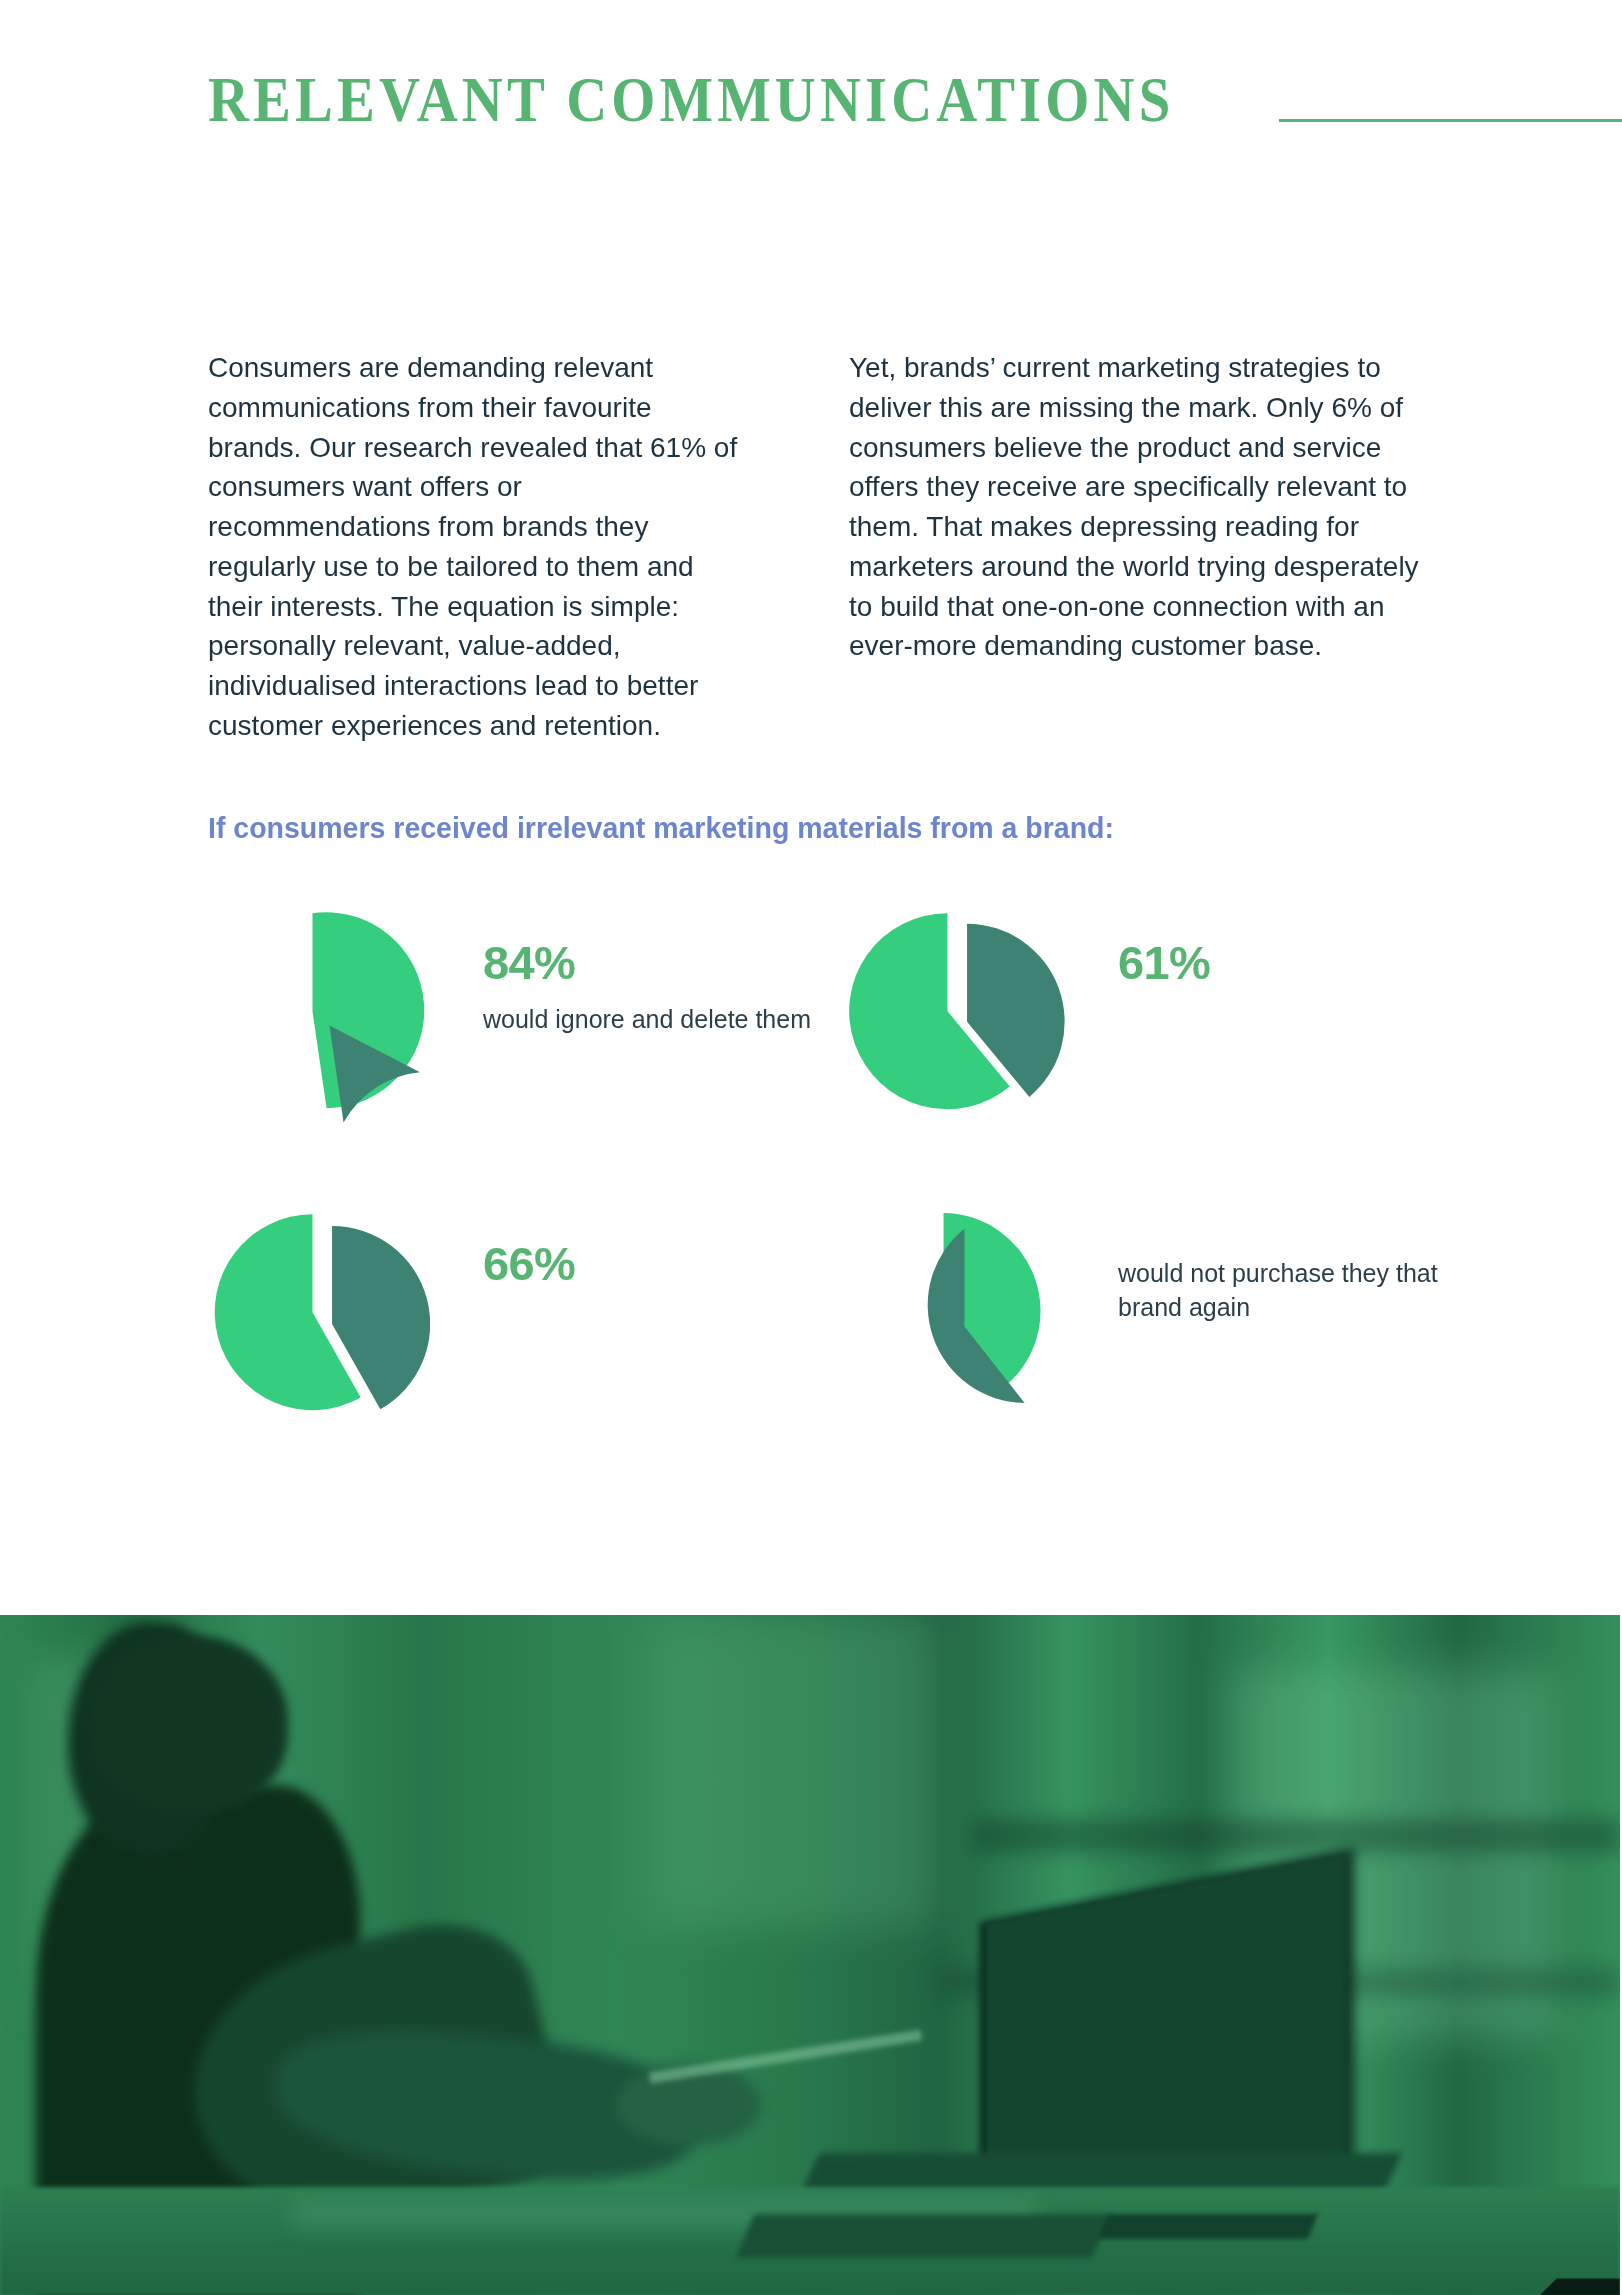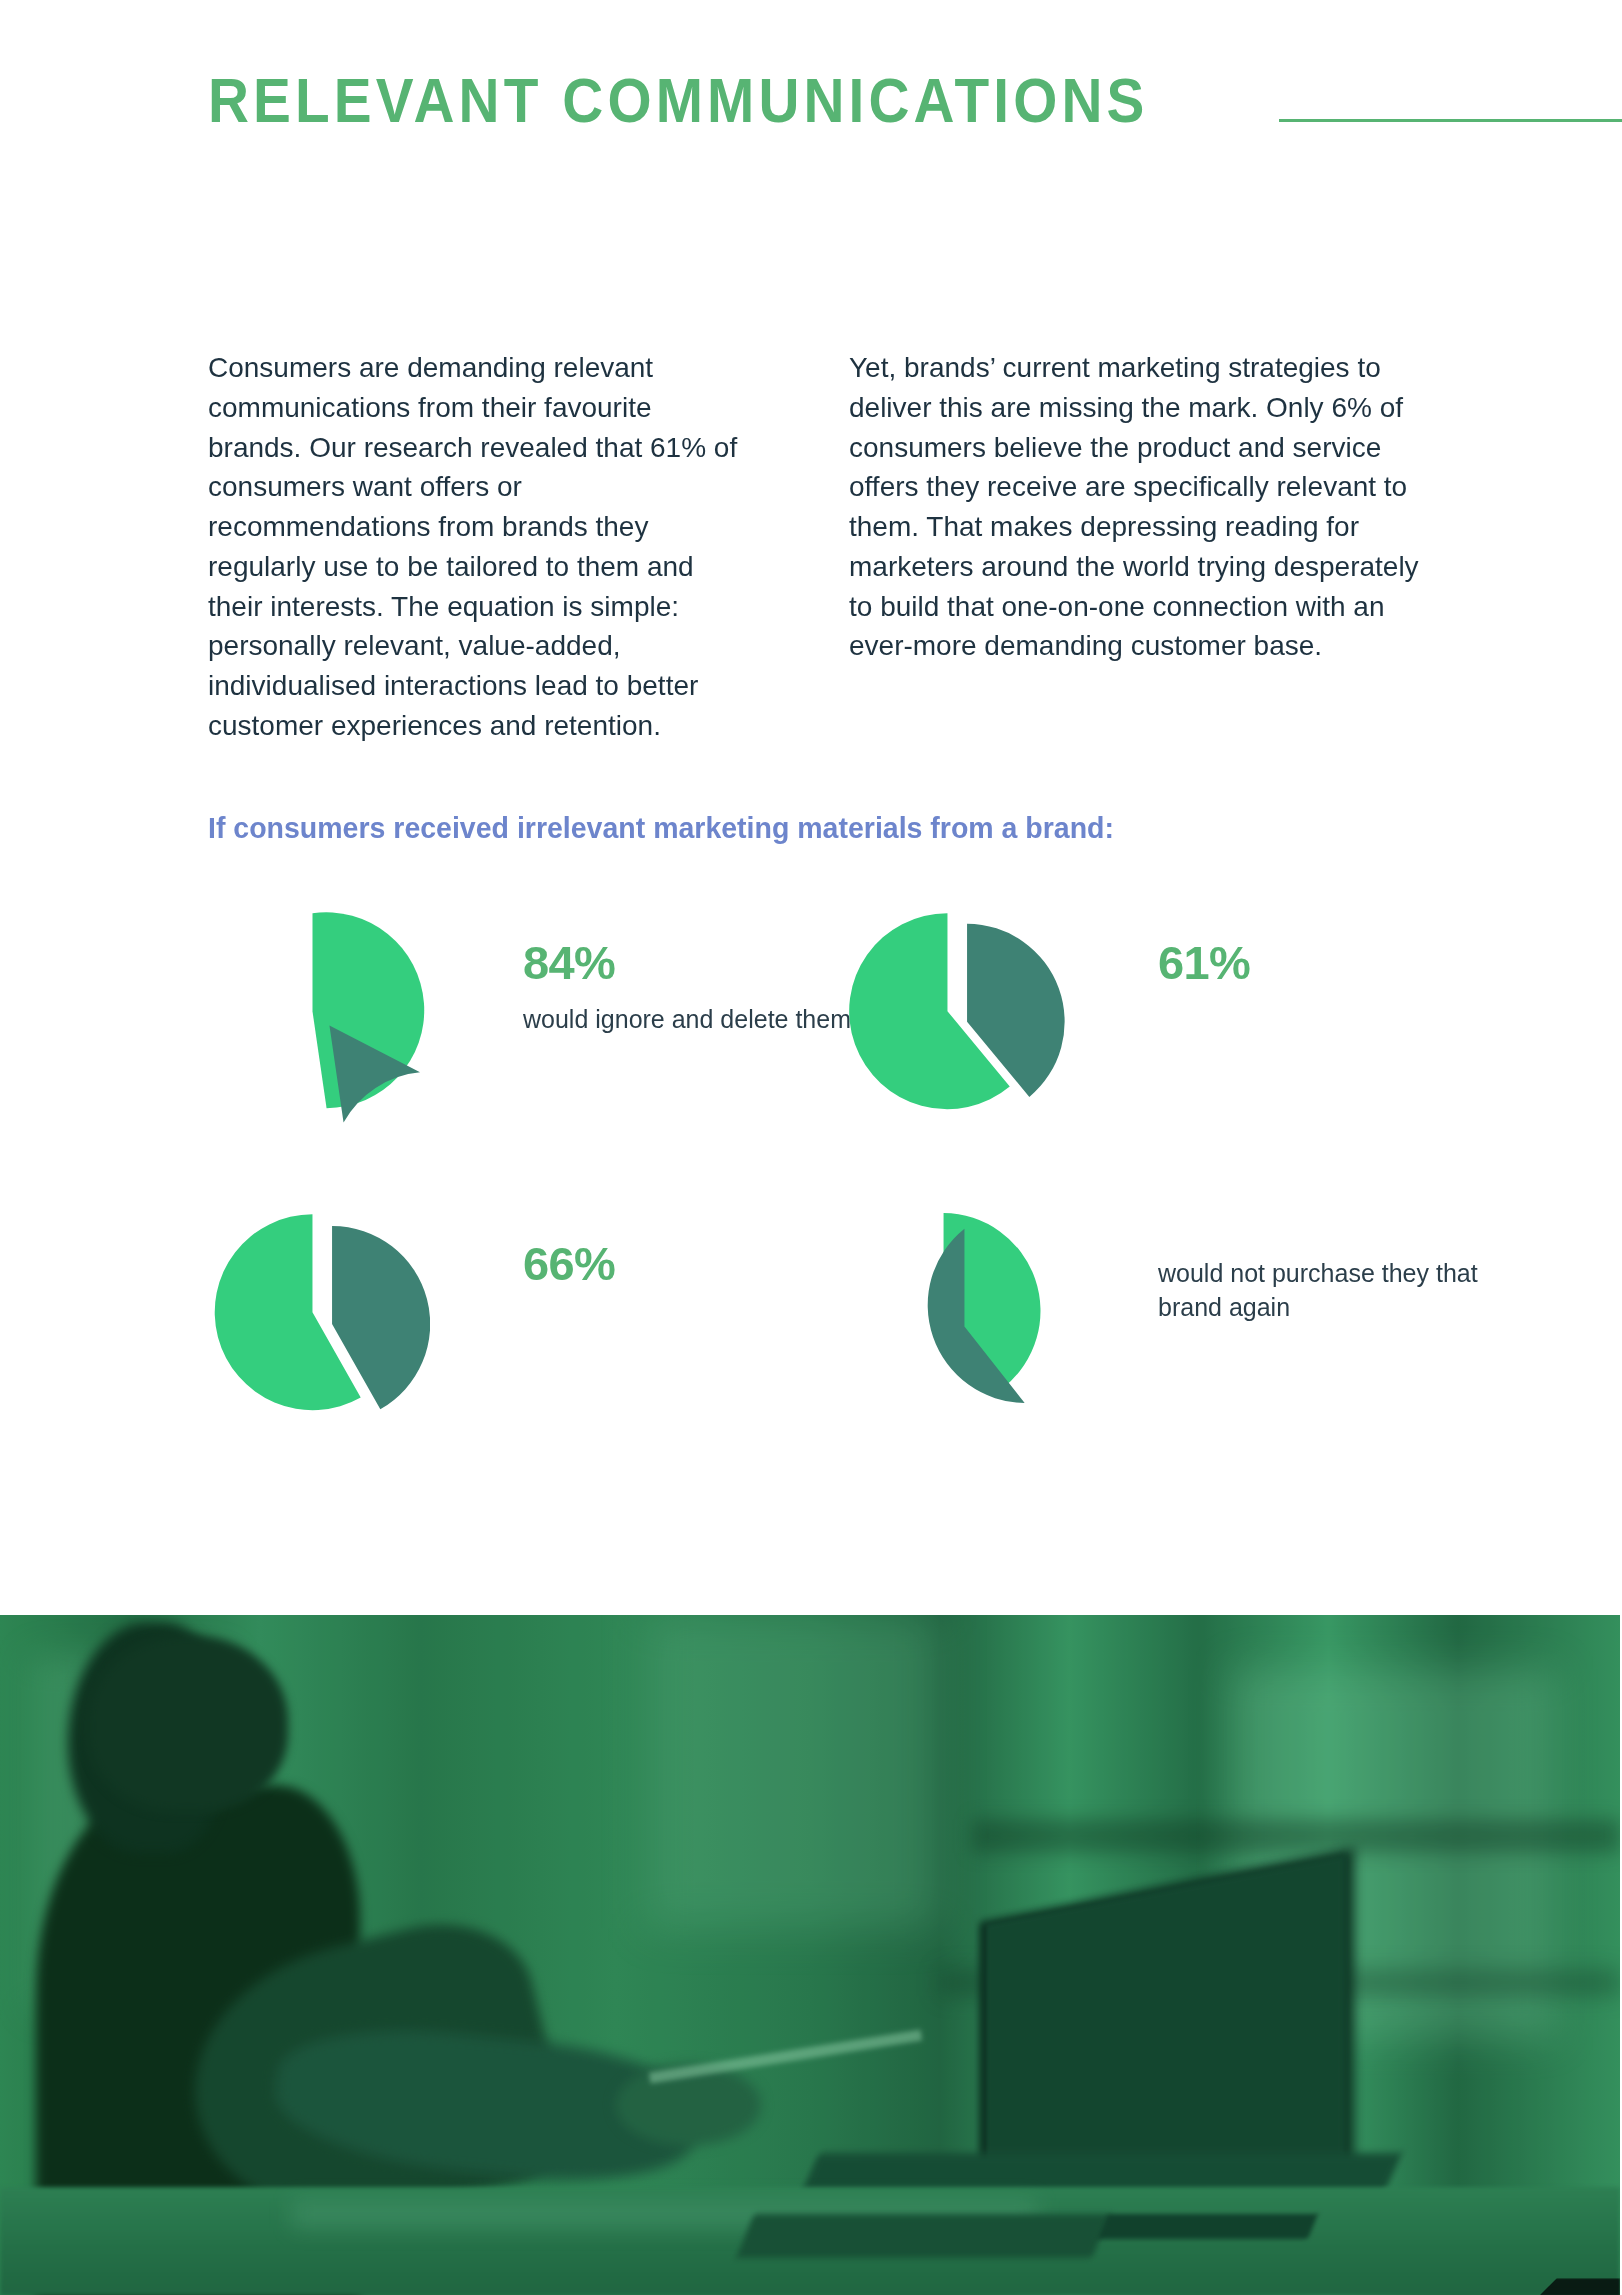--- a/index.html
+++ b/index.html
@@ -7,21 +7,21 @@
     width:1622px; height:2295px;
     background:#ffffff;
     font-family:"Liberation Sans", sans-serif;
     position:relative;
     overflow:hidden;
   }
 
   
   .header {
     position:absolute;
-    left:0; top:0; width:1312px; height:170px;
+    left:0; top:0; width:1312px; height:170px;font-family:Liberation Serif, serif;
   }
   .page-title {
     position:absolute;
     left:208px; top:69px;
     font-size:63px;
     font-weight:bold;
     letter-spacing:4.6px;
     color:#57B473;
     transform:scaleX(0.90);
     transform-origin:left top;
@@ -80,21 +80,20 @@
     position:absolute;
     left:0; top:0;
     width:222px; height:242px;
   }
   .pie-wrap svg { display:block; width:222px; height:242px; }
 
   .stat-text {
     position:absolute;
     left:275px; top:39px;
     width:380px;
-    margin-left:40px;
   }
   .stat-value {
     font-size:47px;
     font-weight:bold;
     color:#57B473;
     line-height:1;
     letter-spacing:-0.7px;
   }
   .stat-label {
     margin-top:17px;

